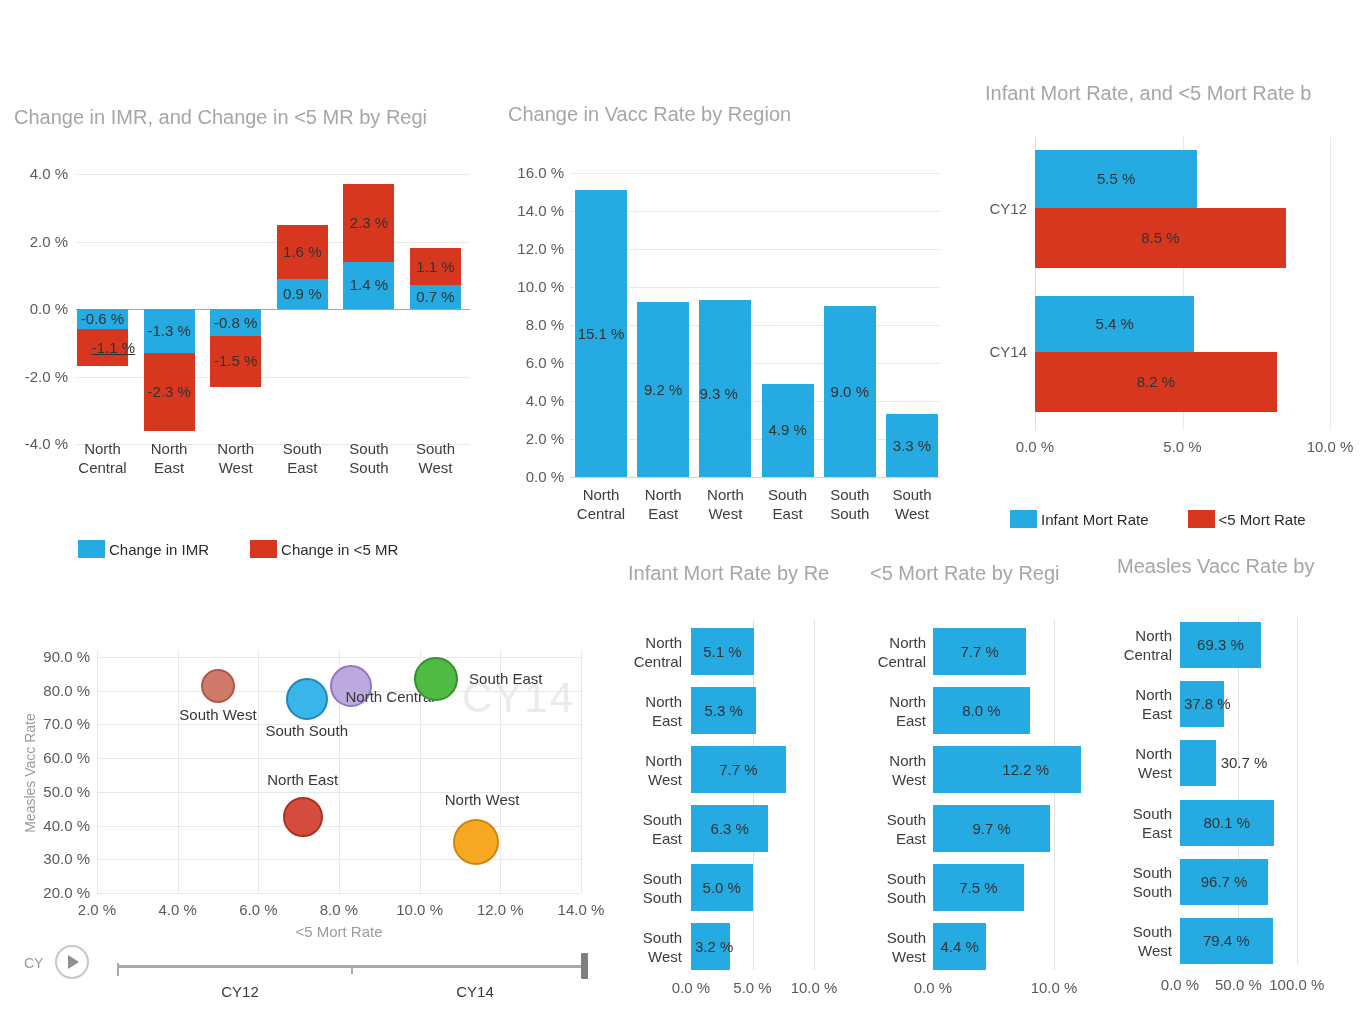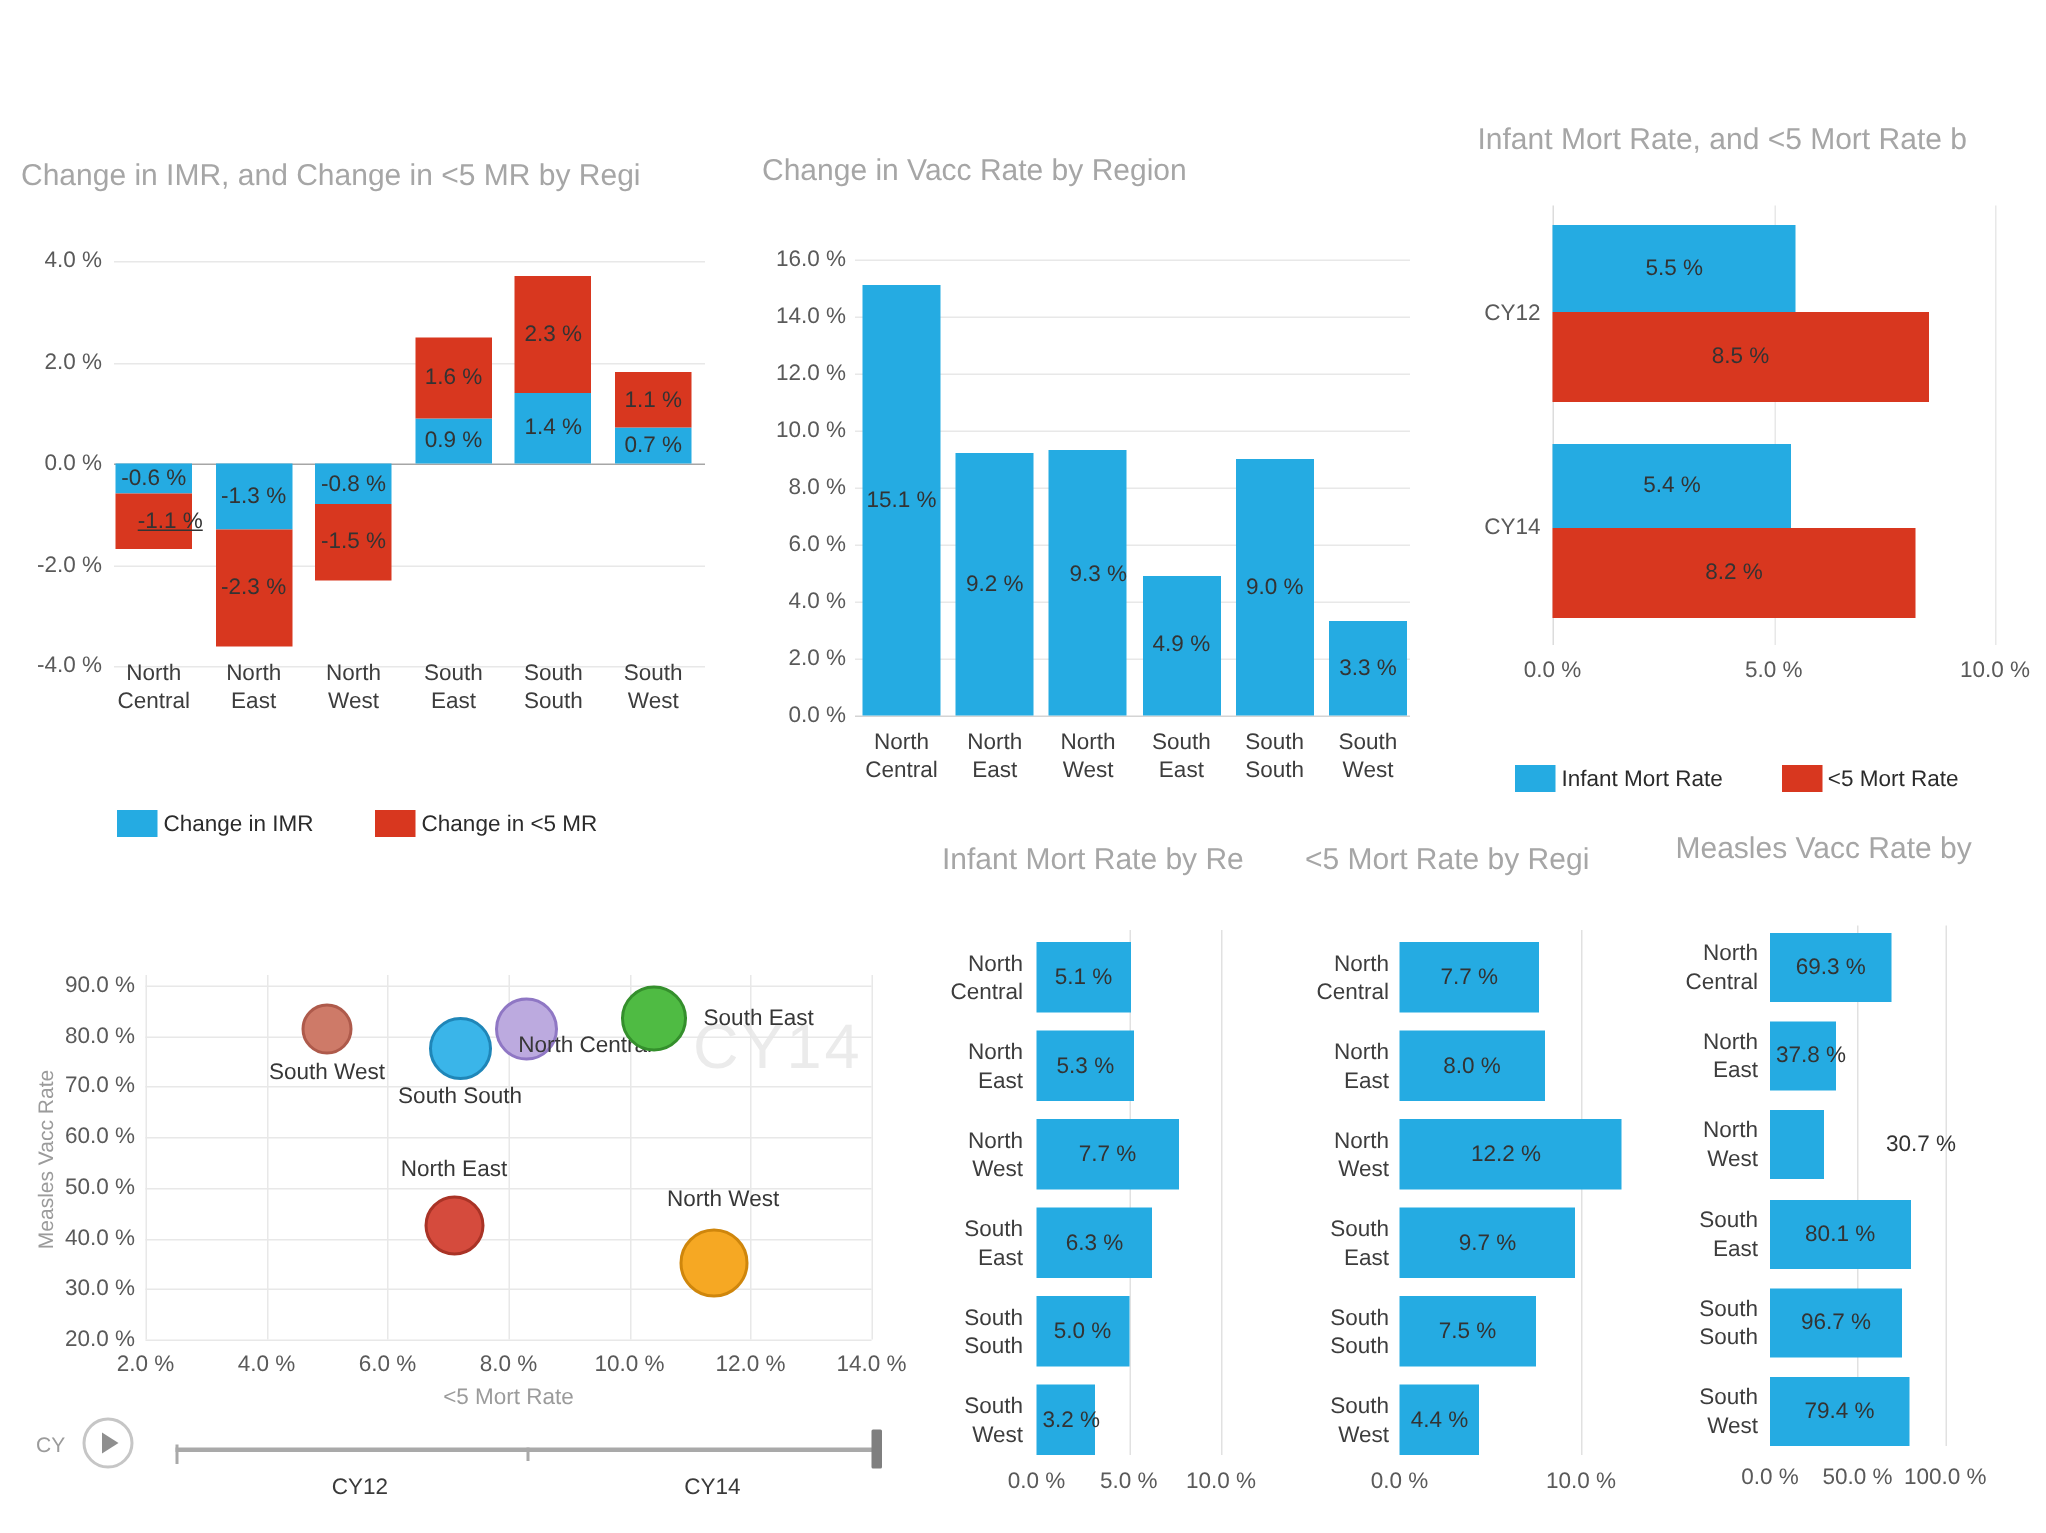--- a/index.html
+++ b/index.html
@@ -135,21 +135,21 @@
         <div>North</div>
         <div>Central</div>
       </div>
       <div class="bar" style="left: 129.2px; top: 199.2px; width: 52px; height: 174.8px; background: rgb(37, 171, 226);"></div>
       <div class="dlabel" style="left: 129.2px; top: 276.6px; width: 52px; text-align: center;">9.2 %</div>
       <div class="cat" style="left: 120.2px; top: 382px; width: 70px; text-align: center;">
         <div>North</div>
         <div>East</div>
       </div>
       <div class="bar" style="left: 191.4px; top: 197.3px; width: 52px; height: 176.7px; background: rgb(37, 171, 226);"></div>
-      <div class="dlabel" style="left: 191.4px; top: 270px; width: 52px; text-align: right;">9.3 %</div>
+      <div class="dlabel" style="left: 191.4px; top: 281px; width: 52px; text-align: left;">9.3 %</div>
       <div class="cat" style="left: 182.4px; top: 382px; width: 70px; text-align: center;">
         <div>North</div>
         <div>West</div>
       </div>
       <div class="bar" style="left: 253.6px; top: 280.9px; width: 52px; height: 93.1px; background: rgb(37, 171, 226);"></div>
       <div class="dlabel" style="left: 253.6px; top: 317.45px; width: 52px; text-align: center;">4.9 %</div>
       <div class="cat" style="left: 244.6px; top: 382px; width: 70px; text-align: center;">
         <div>South</div>
         <div>East</div>
       </div>
@@ -311,21 +311,21 @@
         <div>North</div>
         <div>Central</div>
       </div>
       <div class="bar" style="left: 65px; top: 125px; width: 96.8px; height: 47px; background: rgb(37, 171, 226);"></div>
       <div class="dlabel" style="left: 53.4px; top: 138.5px; width: 120px; text-align: center;">8.0 %</div>
       <div class="cat" style="left: 0px; top: 129.5px; width: 58px; text-align: right;">
         <div>North</div>
         <div>East</div>
       </div>
       <div class="bar" style="left: 65px; top: 184px; width: 147.62px; height: 47px; background: rgb(37, 171, 226);"></div>
-      <div class="dlabel" style="left: 76px; top: 197.5px; width: 120px; text-align: center;">12.2 %</div>
+      <div class="dlabel" style="left: 61px; top: 197.5px; width: 120px; text-align: right;">12.2 %</div>
       <div class="cat" style="left: 0px; top: 188.5px; width: 58px; text-align: right;">
         <div>North</div>
         <div>West</div>
       </div>
       <div class="bar" style="left: 65px; top: 243px; width: 117.37px; height: 47px; background: rgb(37, 171, 226);"></div>
       <div class="dlabel" style="left: 63.685px; top: 256.5px; width: 120px; text-align: center;">9.7 %</div>
       <div class="cat" style="left: 0px; top: 247.5px; width: 58px; text-align: right;">
         <div>South</div>
         <div>East</div>
       </div>
@@ -356,21 +356,21 @@
         <div>North</div>
         <div>Central</div>
       </div>
       <div class="bar" style="left: 68px; top: 126.2px; width: 44.1504px; height: 46px; background: rgb(37, 171, 226);"></div>
       <div class="dlabel" style="left: 72px; top: 139.2px; width: 120px; text-align: left;">37.8 %</div>
       <div class="cat" style="left: 0px; top: 130.2px; width: 60px; text-align: right;">
         <div>North</div>
         <div>East</div>
       </div>
       <div class="bar" style="left: 68px; top: 185.4px; width: 35.8576px; height: 46px; background: rgb(37, 171, 226);"></div>
-      <div class="dlabel" style="left: 72px; top: 198.4px; width: 120px; text-align: right;">30.7 %</div>
+      <div class="dlabel" style="left: 72px; top: 198.4px; width: 120px; text-align: center;">30.7 %</div>
       <div class="cat" style="left: 0px; top: 189.4px; width: 60px; text-align: right;">
         <div>North</div>
         <div>West</div>
       </div>
       <div class="bar" style="left: 68px; top: 244.6px; width: 93.5568px; height: 46px; background: rgb(37, 171, 226);"></div>
       <div class="dlabel" style="left: 54.7784px; top: 257.6px; width: 120px; text-align: center;">80.1 %</div>
       <div class="cat" style="left: 0px; top: 248.6px; width: 60px; text-align: right;">
         <div>South</div>
         <div>East</div>
       </div>

